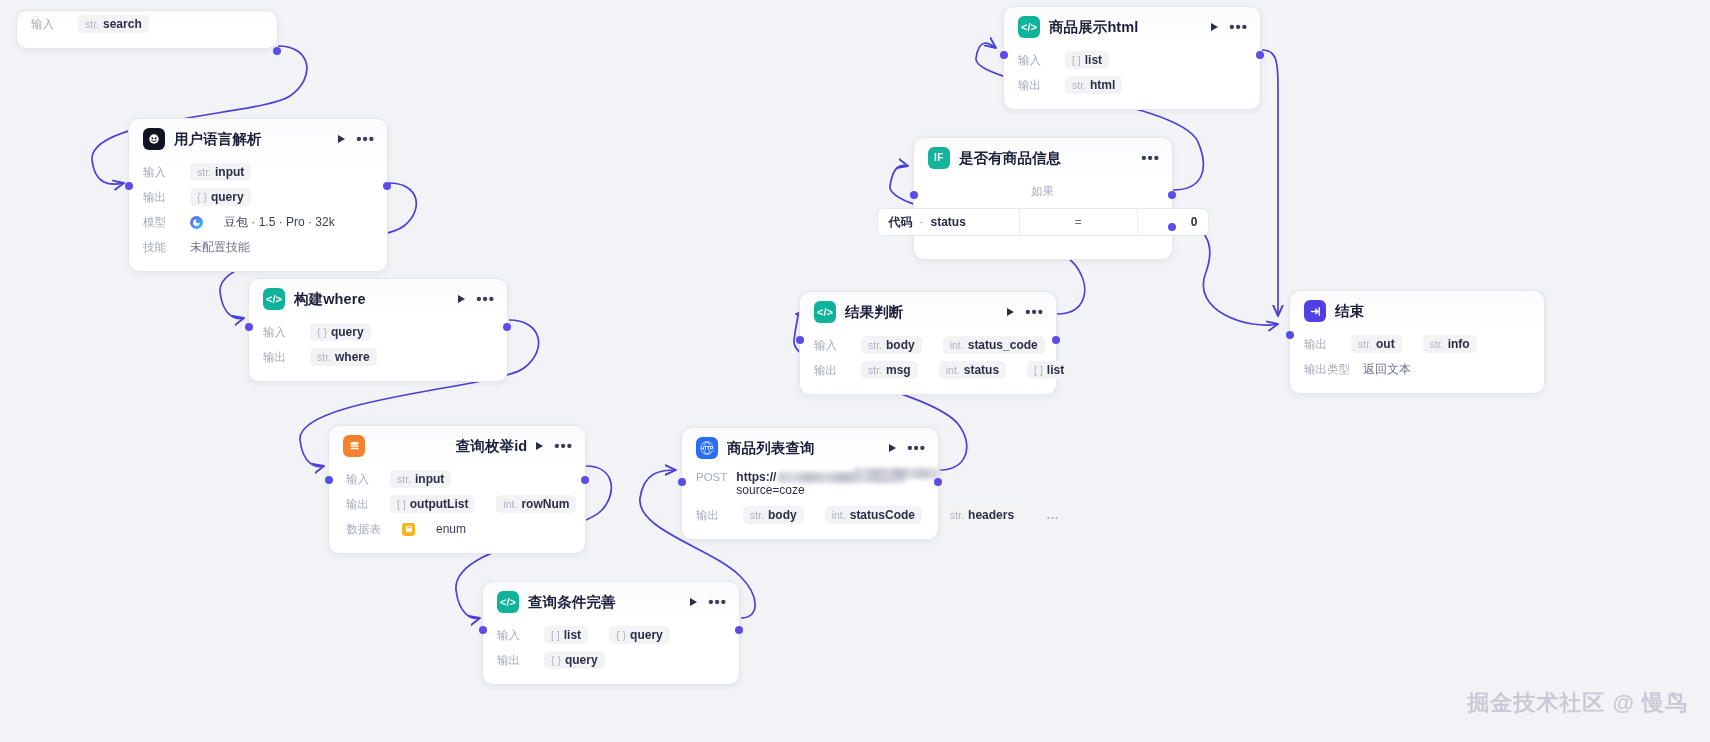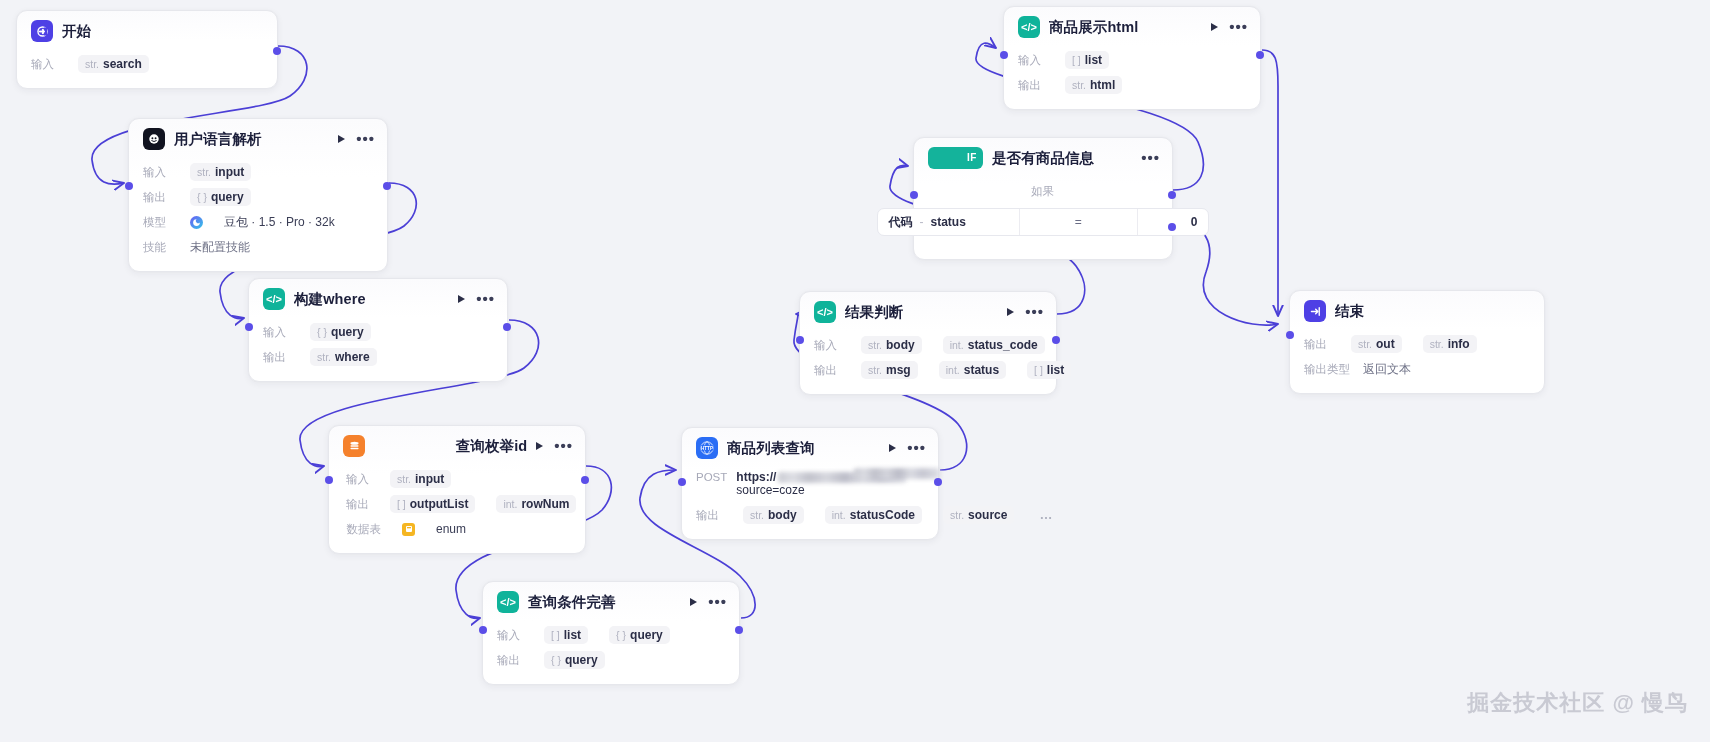--- a/index.html
+++ b/index.html
@@ -110,21 +110,21 @@
     justify-content: center;
     color: #fff;
     font-size: 11px;
     font-weight: 700;
     line-height: 1;
   }
   .ic-start  { background: #4e40e5; }
   .ic-end    { background: #4e40e5; }
   .ic-llm    { background: #111320; }
   .ic-code   { background: #0fb39a; }
-  .ic-if     { background: #14b39b; padding-left: 33px; }
+  .ic-if     { background: #14b39b; }
   .ic-db     { background: #f5812c; }
   .ic-http   { background: #2a6df5; font-size: 7.5px; }
 
   .node-actions {
     display: flex;
     align-items: center;
     gap: 11px;
     flex: 0 0 auto;
     color: #33364f;
   }
@@ -289,31 +289,20 @@
 
       <path d="M1173,190 C1202,190 1210,170 1198,142 C1180,100 972,86 976,58 C979,38 988,42 996,48" marker-end="url(#arw)"></path>
 
       <path d="M1173,222 C1206,222 1216,244 1206,272 C1190,312 1250,330 1278,324" marker-end="url(#arw)"></path>
 
       <path d="M1262,50 C1276,50 1278,60 1278,86 L1278,316" marker-end="url(#arw)"></path>
     </g>
   </svg>
 
   <div class="node" style="left:16px; top:10px; width:262px;">
-    <div class="node-head">
-      <span class="nicon ic-start">
-        <svg width="13" height="13" viewBox="0 0 16 16" aria-hidden="true">
-          <circle cx="8" cy="8" r="5.6" fill="none" stroke="#fff" stroke-width="1.7"></circle>
-          <path d="M4.2 8 h6.6 M8.6 5.6 L11 8 L8.6 10.4" fill="none" stroke="#fff" stroke-width="1.7" stroke-linecap="round" stroke-linejoin="round"></path>
-          <rect x="9.6" y="3" width="4" height="10" fill="#4e40e5"></rect>
-          <path d="M5 8 h5 M8 5.8 L10.2 8 L8 10.2" fill="none" stroke="#fff" stroke-width="1.7" stroke-linecap="round" stroke-linejoin="round"></path>
-        </svg>
-      </span>
-      <span class="node-title">开始</span>
-    </div>
     <div class="node-body">
       <div class="row">
         <span class="rlabel">输入</span>
         <span class="chip">
           <span class="ty">str.</span>
           <span>search</span>
         </span>
       </div>
     </div>
     <div class="port right" style="top:36px;"></div>
@@ -513,21 +502,21 @@
         <span class="chip">
           <span class="ty">str.</span>
           <span>body</span>
         </span>
         <span class="chip">
           <span class="ty">int.</span>
           <span>statusCode</span>
         </span>
         <span class="chip">
           <span class="ty">str.</span>
-          <span>source</span>
+          <span>headers</span>
         </span>
         <span class="more-ell">…</span>
       </div>
     </div>
     <div class="port left" style="top:50px;"></div>
     <div class="port right" style="top:50px;"></div>
   </div>
 
   <div class="node" style="left:799px; top:291px; width:258px;">
     <div class="node-head">

